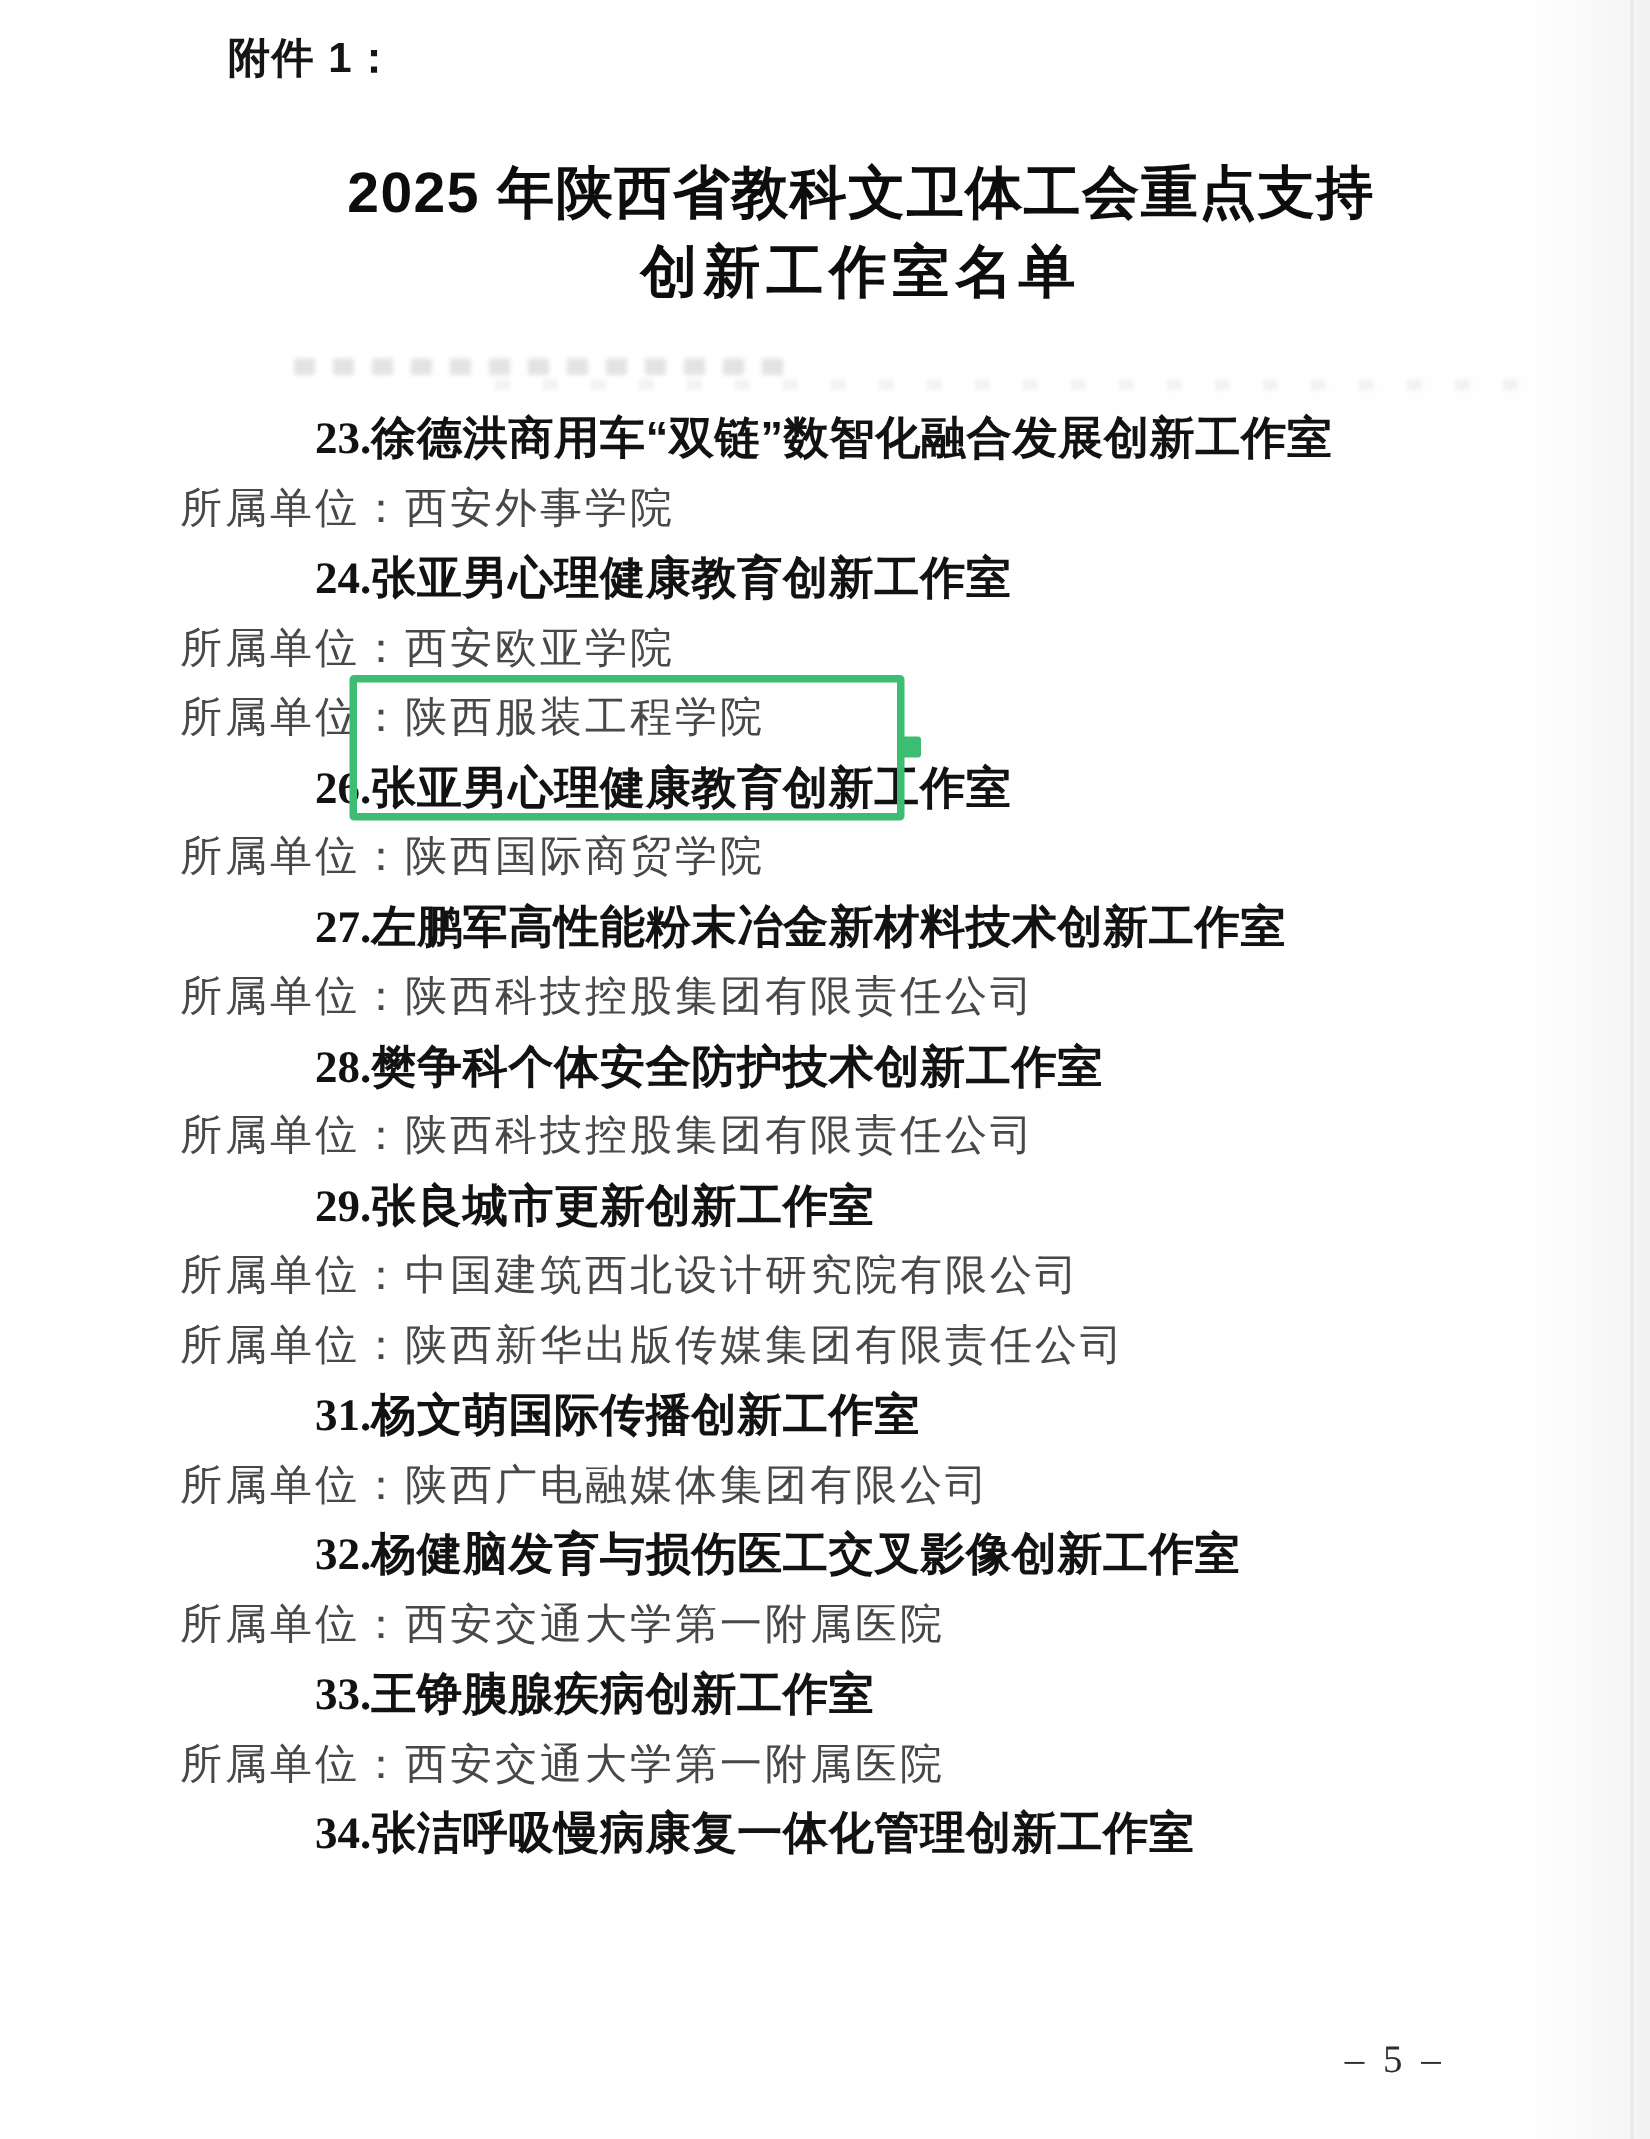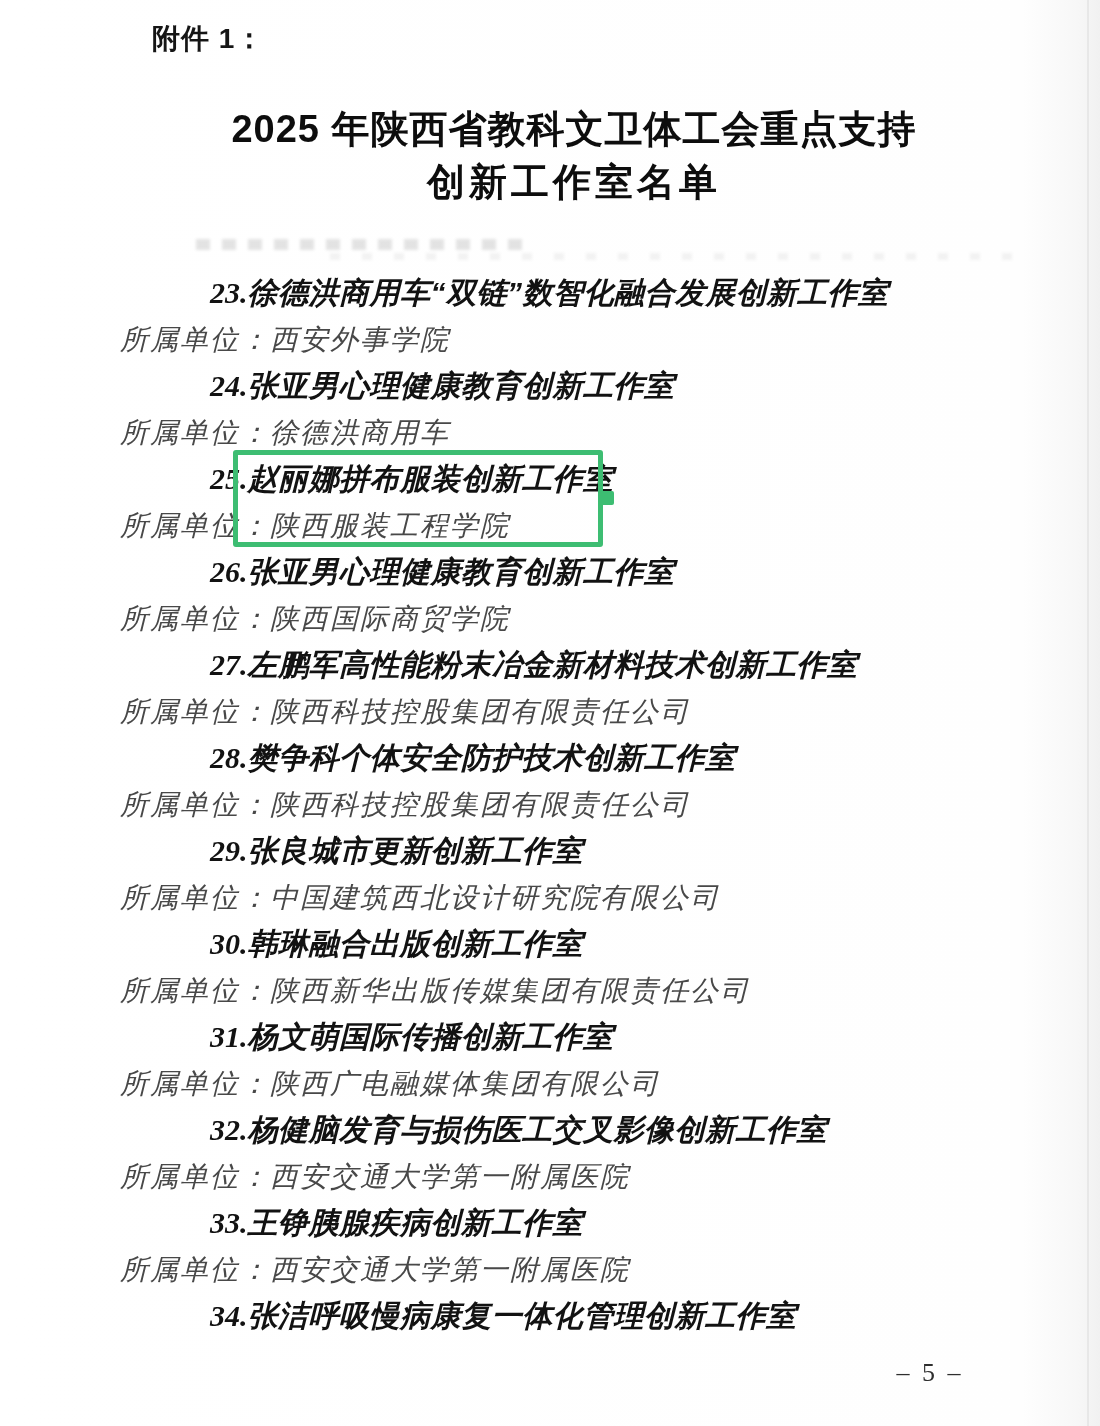--- a/index.html
+++ b/index.html
@@ -69,21 +69,20 @@
     width: 690px;
     height: 7px;
     opacity: 0.30;
     background: repeating-linear-gradient(90deg, rgba(120,120,120,0.30) 0 10px, transparent 10px 32px);
   }
   .workshop-list {
     position: absolute;
     top: 270px;
     left: 0;
     width: 100%;
-    font-style: italic;
   }
   .line {
     height: 46.5px;
     line-height: 46.5px;
     white-space: nowrap;
   }
   .entry-title {
     padding-left: 210px;
     font-size: 30px;
     font-weight: 700;
@@ -150,25 +149,24 @@
   <div class="smudge smudge-2"></div>
 
   <div class="workshop-list">
   <div class="entry">
     <div class="line entry-title"><span class="num">23.</span><span class="name">徐德洪商用车“双链”数智化融合发展创新工作室</span></div>
     <div class="line entry-unit">所属单位：西安外事学院</div>
   </div>
 
   <div class="entry">
     <div class="line entry-title"><span class="num">24.</span><span class="name">张亚男心理健康教育创新工作室</span></div>
-    <div class="line entry-unit">所属单位：徐德洪商用车</div>
-  </div>
-
-  <div class="entry">
-    <div class="line entry-title"><span class="num">25.</span><span class="name">赵丽娜拼布服装创新工作室</span></div>
+    <div class="line entry-unit">所属单位：西安欧亚学院</div>
+  </div>
+
+  <div class="entry">
     <div class="line entry-unit">所属单位：陕西服装工程学院</div>
   </div>
 
   <div class="entry">
     <div class="line entry-title"><span class="num">26.</span><span class="name">张亚男心理健康教育创新工作室</span></div>
     <div class="line entry-unit">所属单位：陕西国际商贸学院</div>
   </div>
 
   <div class="entry">
     <div class="line entry-title"><span class="num">27.</span><span class="name">左鹏军高性能粉末冶金新材料技术创新工作室</span></div>
@@ -179,21 +177,20 @@
     <div class="line entry-title"><span class="num">28.</span><span class="name">樊争科个体安全防护技术创新工作室</span></div>
     <div class="line entry-unit">所属单位：陕西科技控股集团有限责任公司</div>
   </div>
 
   <div class="entry">
     <div class="line entry-title"><span class="num">29.</span><span class="name">张良城市更新创新工作室</span></div>
     <div class="line entry-unit">所属单位：中国建筑西北设计研究院有限公司</div>
   </div>
 
   <div class="entry">
-    <div class="line entry-title"><span class="num">30.</span><span class="name">韩琳融合出版创新工作室</span></div>
     <div class="line entry-unit">所属单位：陕西新华出版传媒集团有限责任公司</div>
   </div>
 
   <div class="entry">
     <div class="line entry-title"><span class="num">31.</span><span class="name">杨文萌国际传播创新工作室</span></div>
     <div class="line entry-unit">所属单位：陕西广电融媒体集团有限公司</div>
   </div>
 
   <div class="entry">
     <div class="line entry-title"><span class="num">32.</span><span class="name">杨健脑发育与损伤医工交叉影像创新工作室</span></div>

